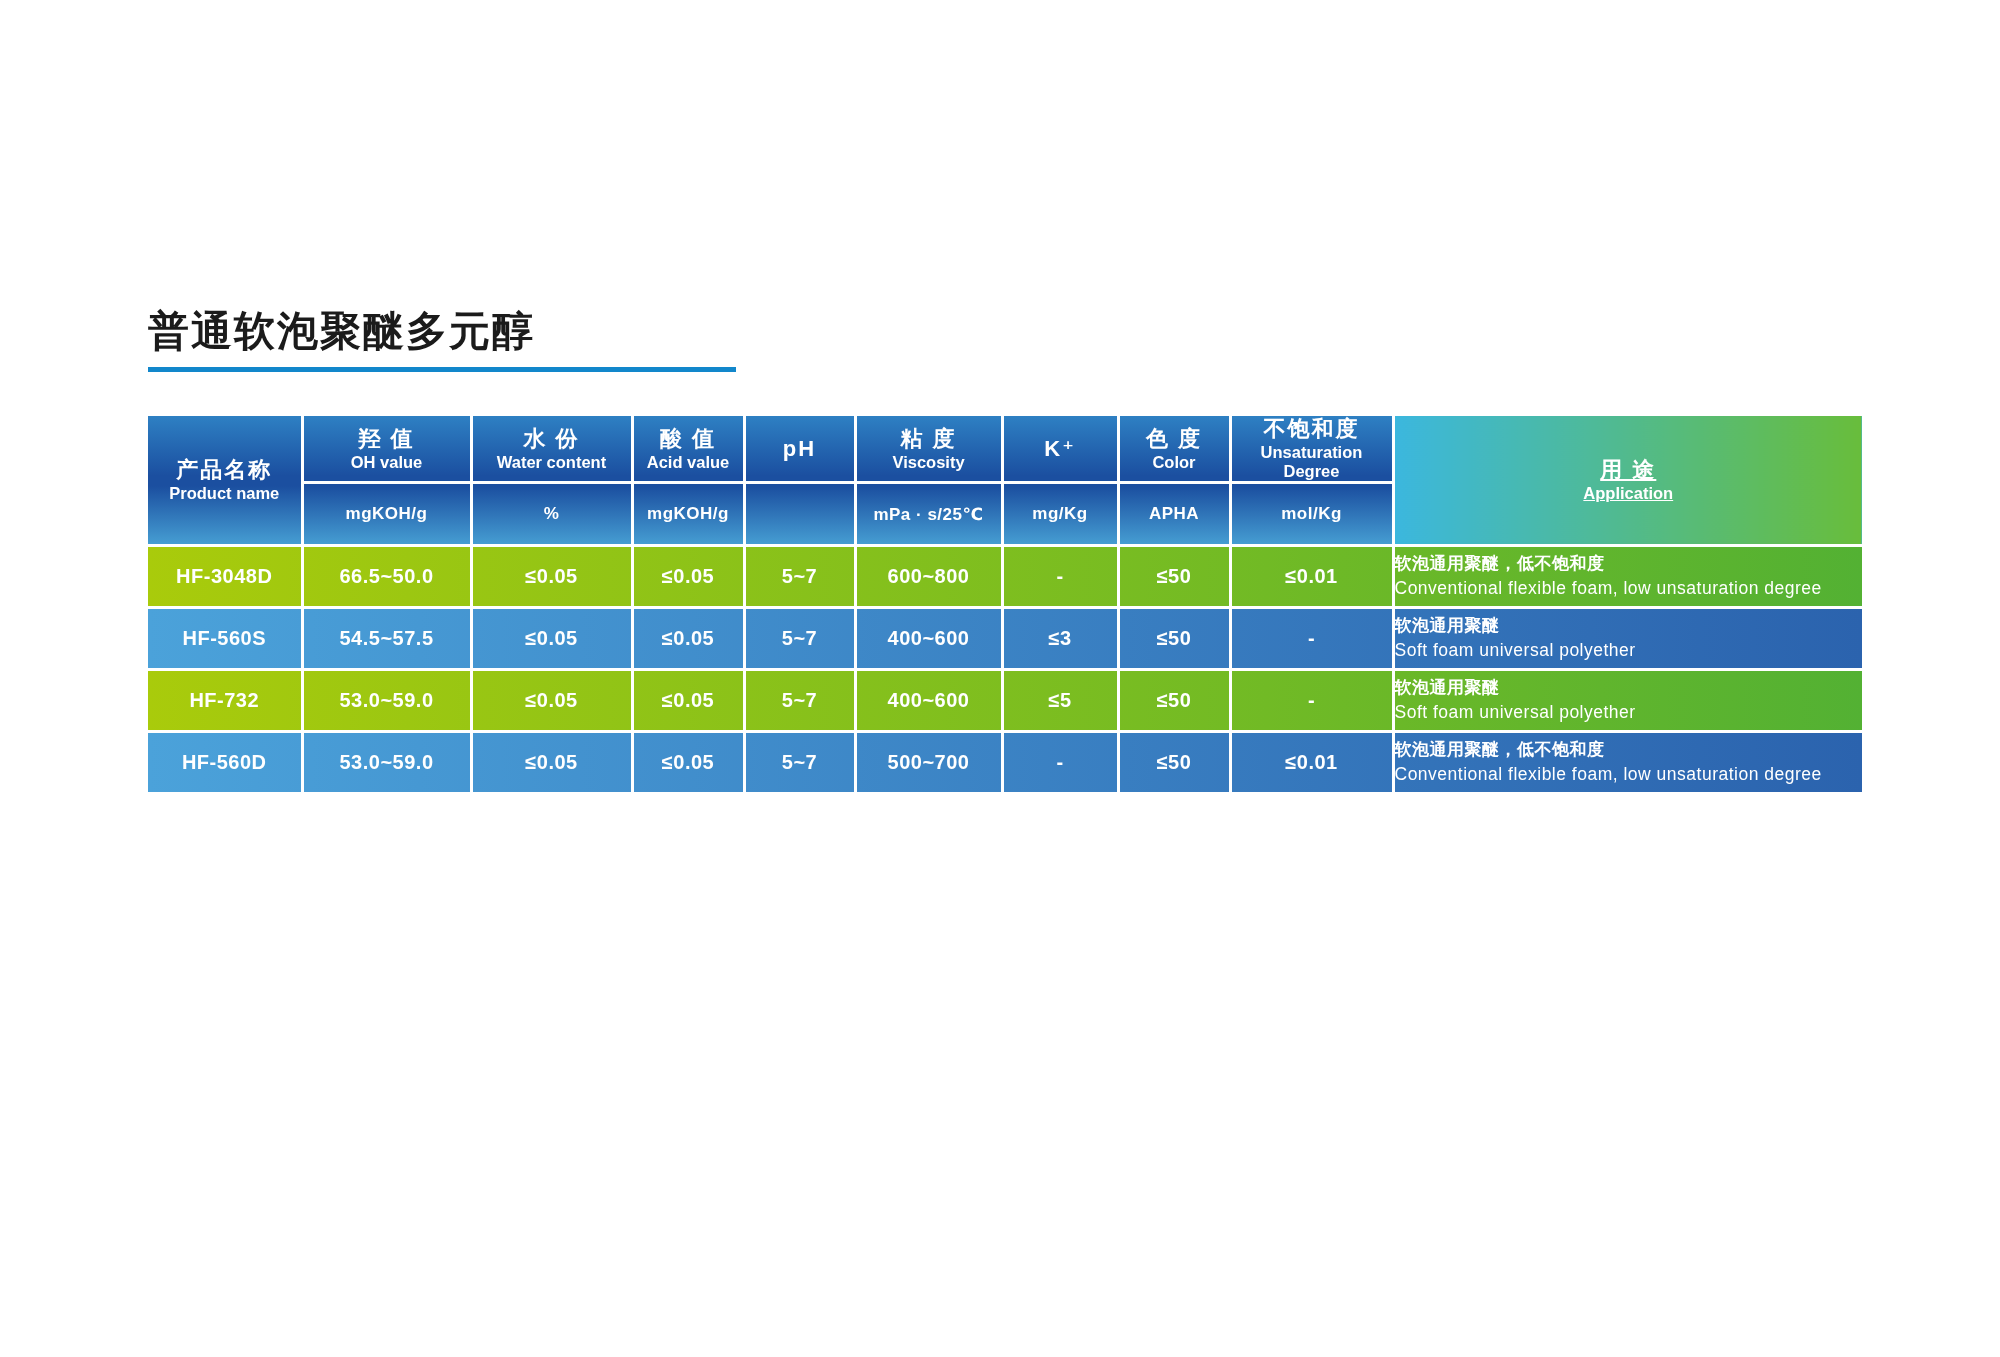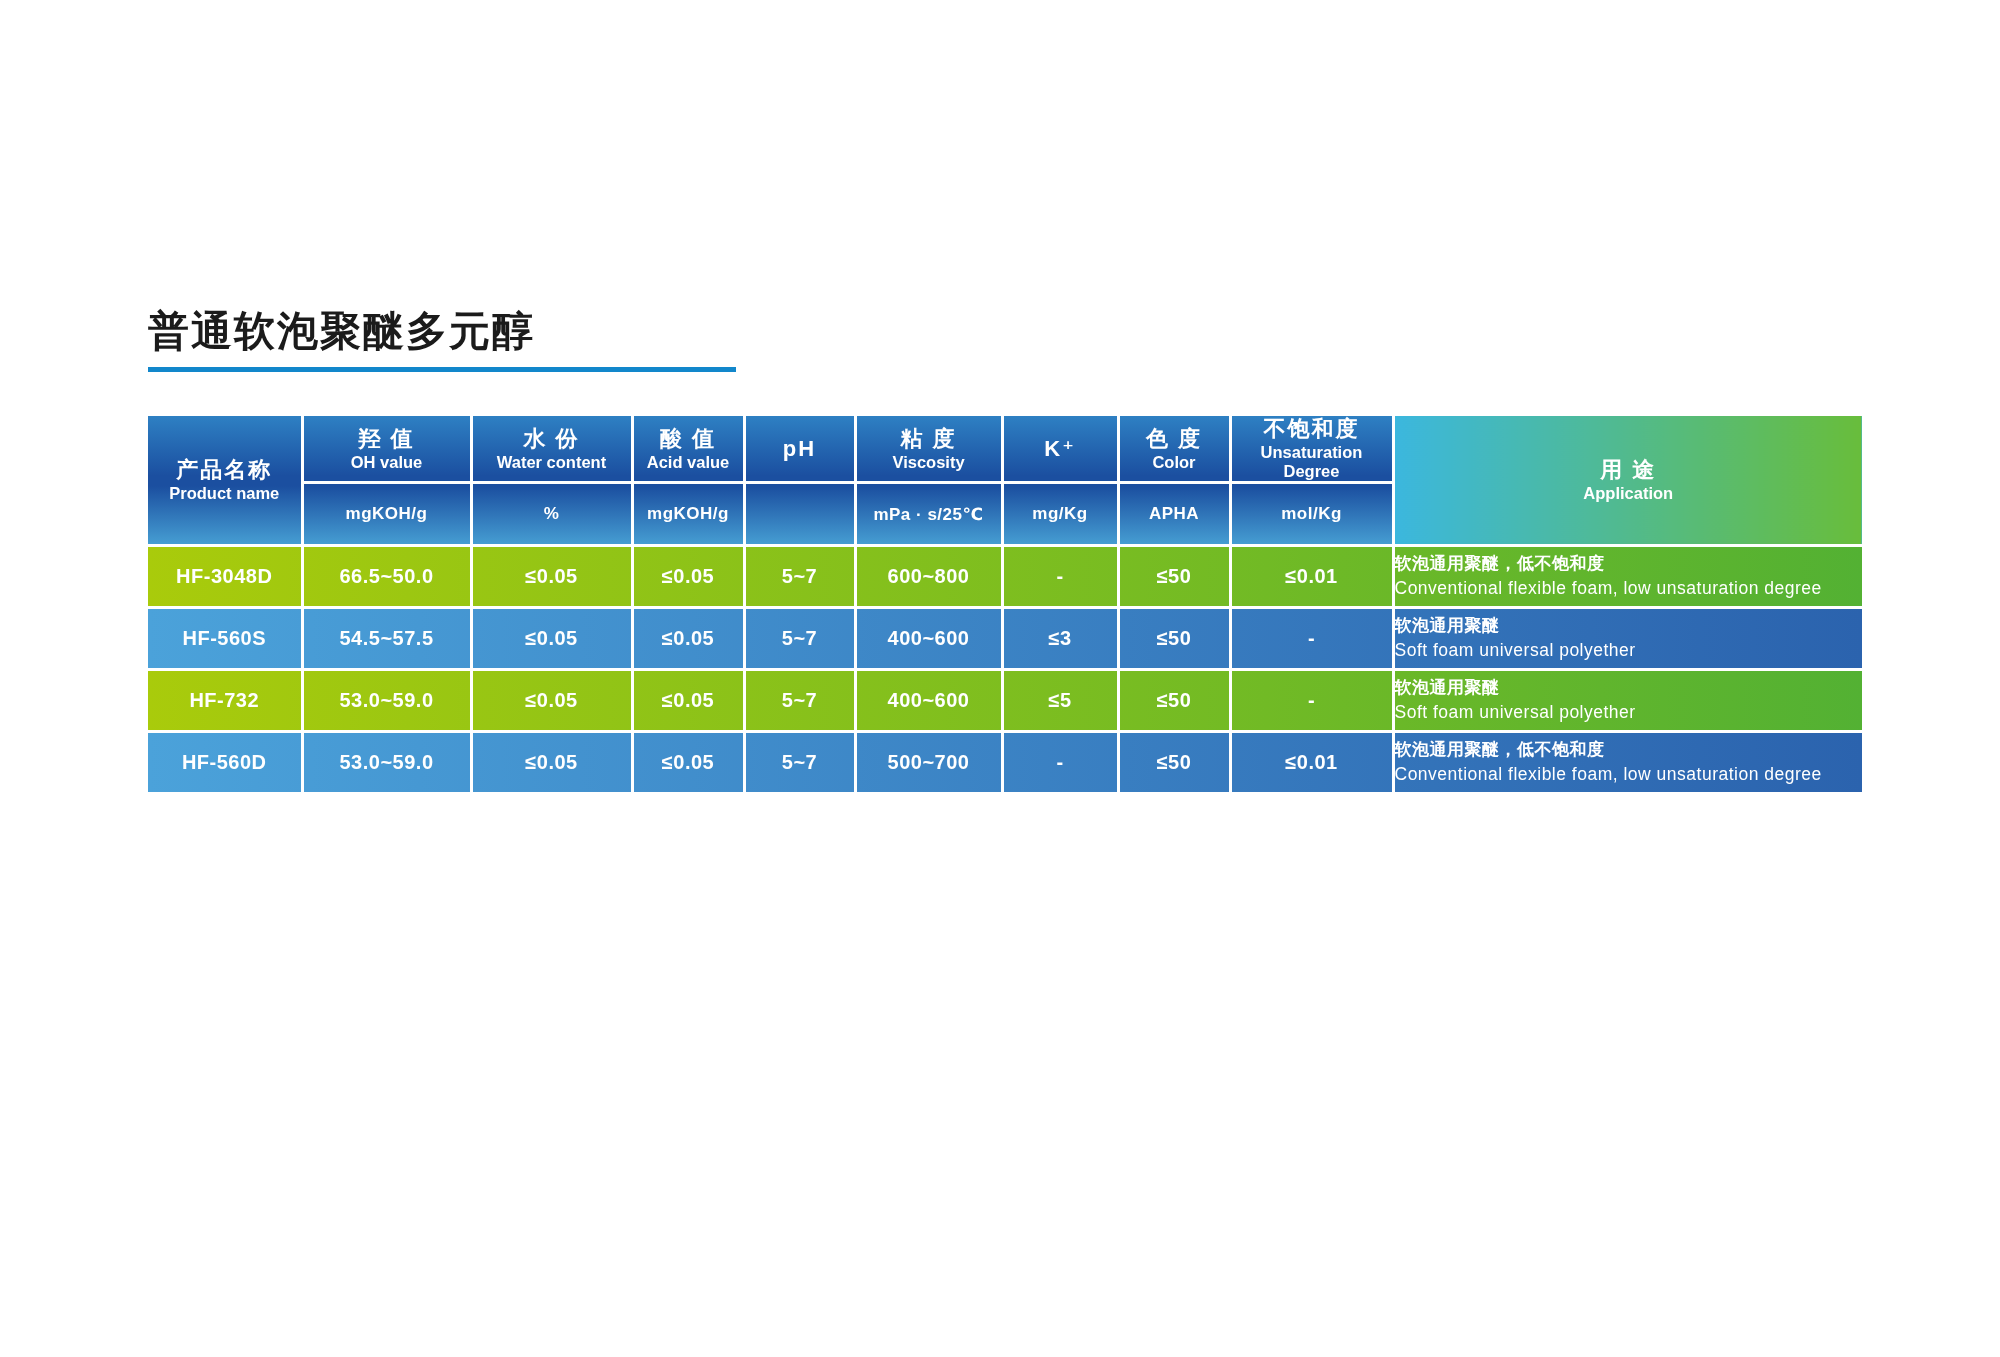--- a/index.html
+++ b/index.html
@@ -28,20 +28,21 @@
       var(--header-blue-top,#2e80c3) 0%,
       var(--header-blue-mid,#1b4fa0) 46%,
       var(--header-blue-mid,#1b4fa0) 54%,
       var(--header-blue-bottom,#47a0d4) 100%);
   }
   thead th{font-weight:bold;}
   tr.name-row th{height:56px;}
   tr.unit-row th{height:60px;font-size:17px;letter-spacing:0.5px;}
   th.app-h{
     background:linear-gradient(90deg,var(--app-header-left,#3bb7de) 0%,var(--app-header-right,#68bd3b) 100%);
+    text-decoration:underline;
   }
   .zh{display:block;font-size:22px;font-weight:bold;letter-spacing:2px;line-height:1.15;}
   .en{display:block;font-size:16.5px;font-weight:bold;letter-spacing:0;margin-top:2px;line-height:1.15;}
 
   tbody tr[data-theme="green"]{
     background:linear-gradient(90deg,var(--green-row-left,#a9cb0b) 0%,var(--green-row-right,#53b133) 100%);
   }
   tbody tr[data-theme="blue"]{
     background:linear-gradient(90deg,var(--blue-row-left,#4ba2da) 0%,var(--blue-row-right,#2b63ae) 100%);
   }

